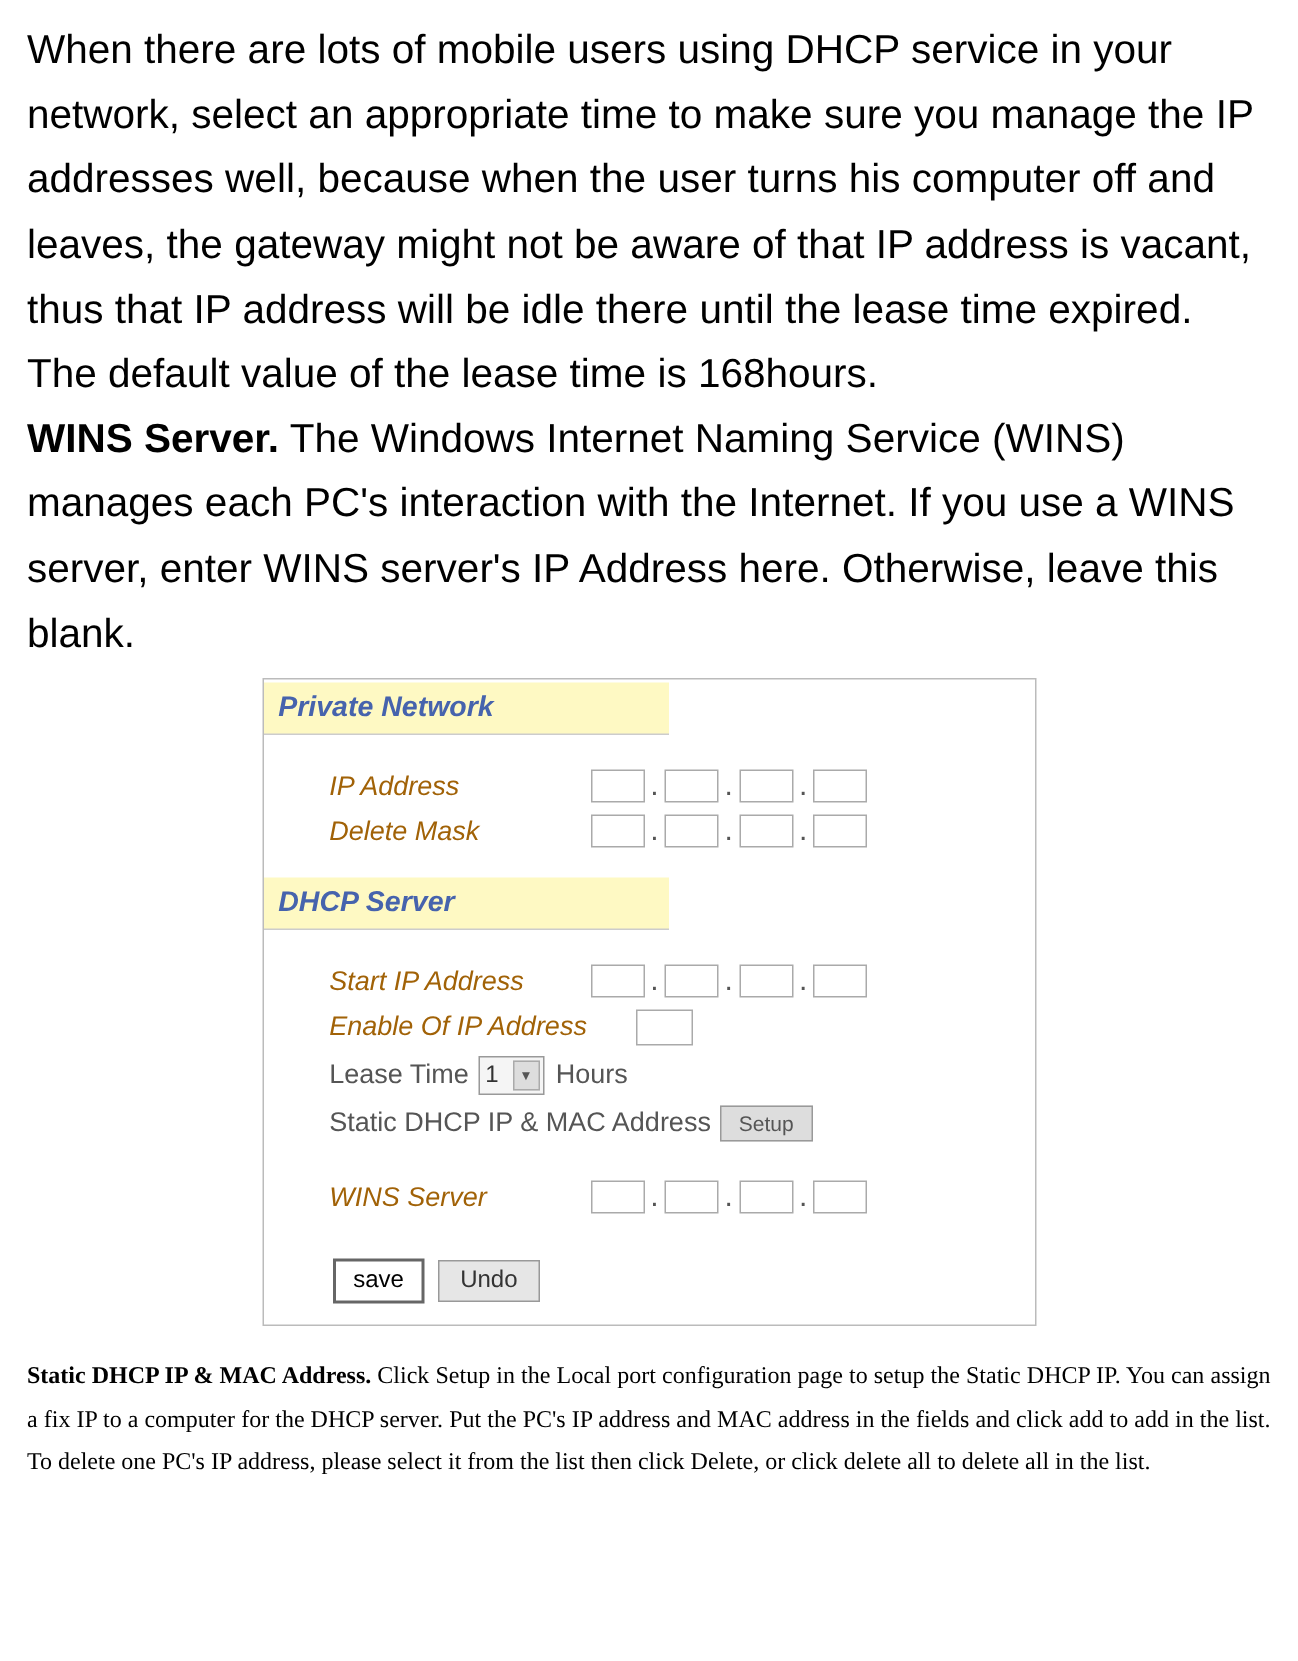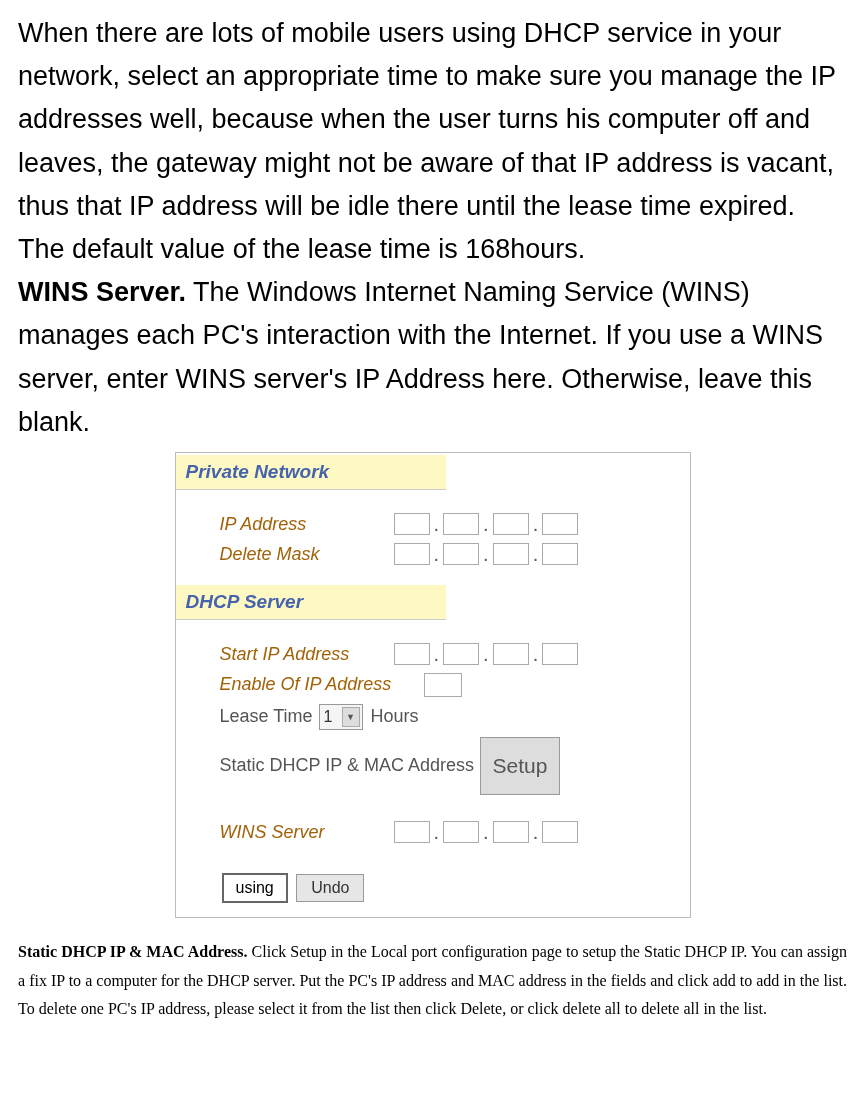--- a/index.html
+++ b/index.html
@@ -115,22 +115,22 @@
     margin: 0 2px;
     cursor: pointer;
   }
   .btn-save {
     background: #fff;
     border: 2px solid #666;
     padding: 4px 12px;
     color: #000;
   }
   .btn-setup {
-    font-size: 21px;
-    padding: 16px 12px;
+    font-size: 14px;
+    padding: 3px 12px;
     color: #555;
     background: #ddd;
   }
   .buttons-row {
     padding: 12px 0 14px 44px;
   }
   .para2 {
     font-family: "Times New Roman", Times, serif;
     font-size: 16px;
     line-height: 1.8;
@@ -206,20 +206,20 @@
         <span class="dot">.</span>
       <span class="octet"></span>
         <span class="dot">.</span>
       <span class="octet"></span>
         <span class="dot">.</span>
       <span class="octet"></span>
     </div>
   </div>
 
   <div class="buttons-row">
-    <span class="btn btn-save">using</span>
+    <span class="btn btn-save">save</span>
     <span class="btn">Undo</span>
   </div>
 </div>
 
 <div class="para2">
   <span class="bold" style="font-family:'Times New Roman',serif">Static DHCP IP &amp; MAC Address.</span><span> Click Setup in the Local port configuration page to setup the Static DHCP IP. You can assign a fix IP to a computer for the DHCP server. Put the PC's IP address and MAC address in the fields and click add to add in the list. To delete one PC's IP address, please select it from the list then click Delete, or click delete all to delete all in the list.</span>
 </div>
 
 </body></html>

